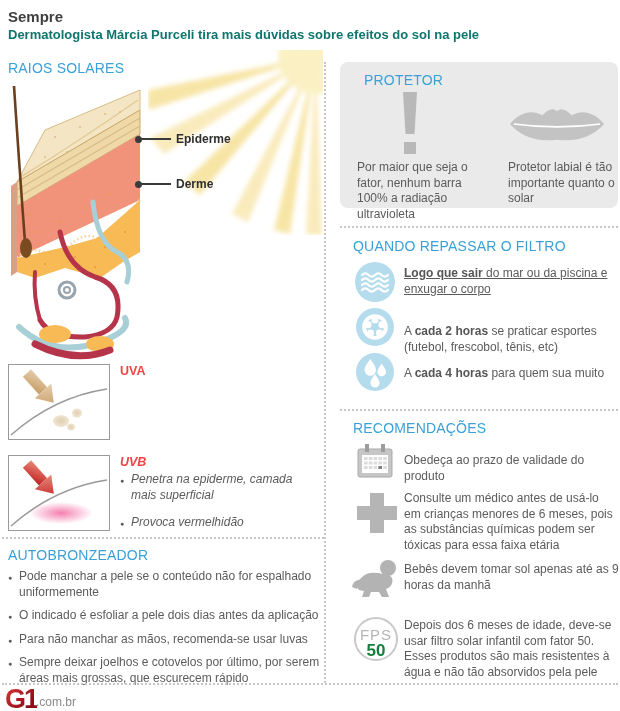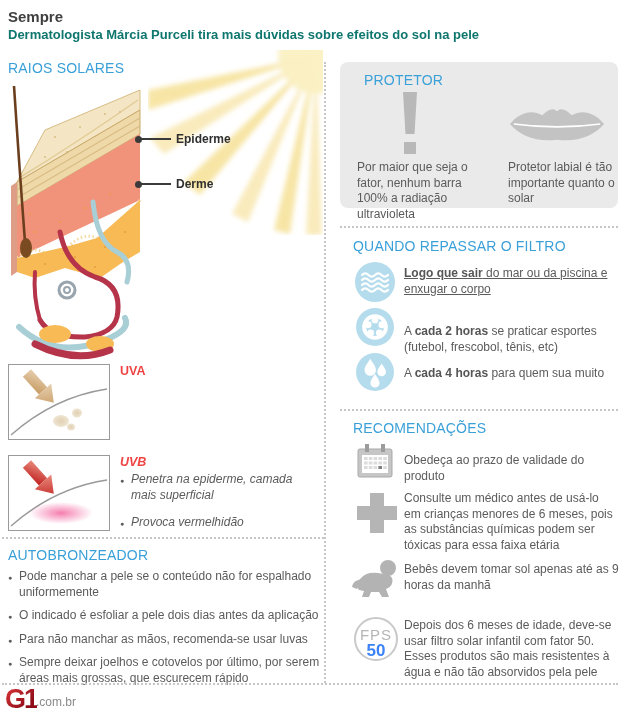--- a/index.html
+++ b/index.html
@@ -17,21 +17,21 @@
   .dotted-h{border-top:2px dotted #c6c6c6;height:0;}
   .dotted-v{border-left:2px dotted #c6c6c6;width:0;}
   .gray-card{background:#eaeaea;border-radius:8px;text-decoration:underline;}
   .icon-circle{width:40px;height:40px;border-radius:50%;background:#b5dcec;}
   .lbl{font-size:12px;font-weight:bold;color:#2f2f2f;}
   .lead-line{height:2px;background:#3a3a3a;}
   .lead-dot{width:7px;height:7px;border-radius:50%;background:#3a3a3a;}
   .fps-circle{width:44px;height:44px;border-radius:50%;border:2px solid #c9c9c9;background:#fff;
               box-sizing:border-box;text-align:center;}
   .fps-top{font-size:15px;color:#b5b5b5;letter-spacing:1px;margin-top:7px;}
-  .fps-num{font-size:17px;font-weight:bold;color:#3b82f6;line-height:15px;}
+  .fps-num{font-size:17px;font-weight:bold;color:#15803d;line-height:15px;}
   .g1-logo{font-size:27px;font-weight:800;letter-spacing:-2px;color:#a6121c;
            background:linear-gradient(135deg,#e0393c 0%,#8f0d18 70%);
            -webkit-background-clip:text;background-clip:text;-webkit-text-fill-color:transparent;}
   .footer-domain{font-size:12px;color:#8a8a8a;}
   b{color:#565656;}
 </style>
 </head>
 <body>
 
 <div id="page">

